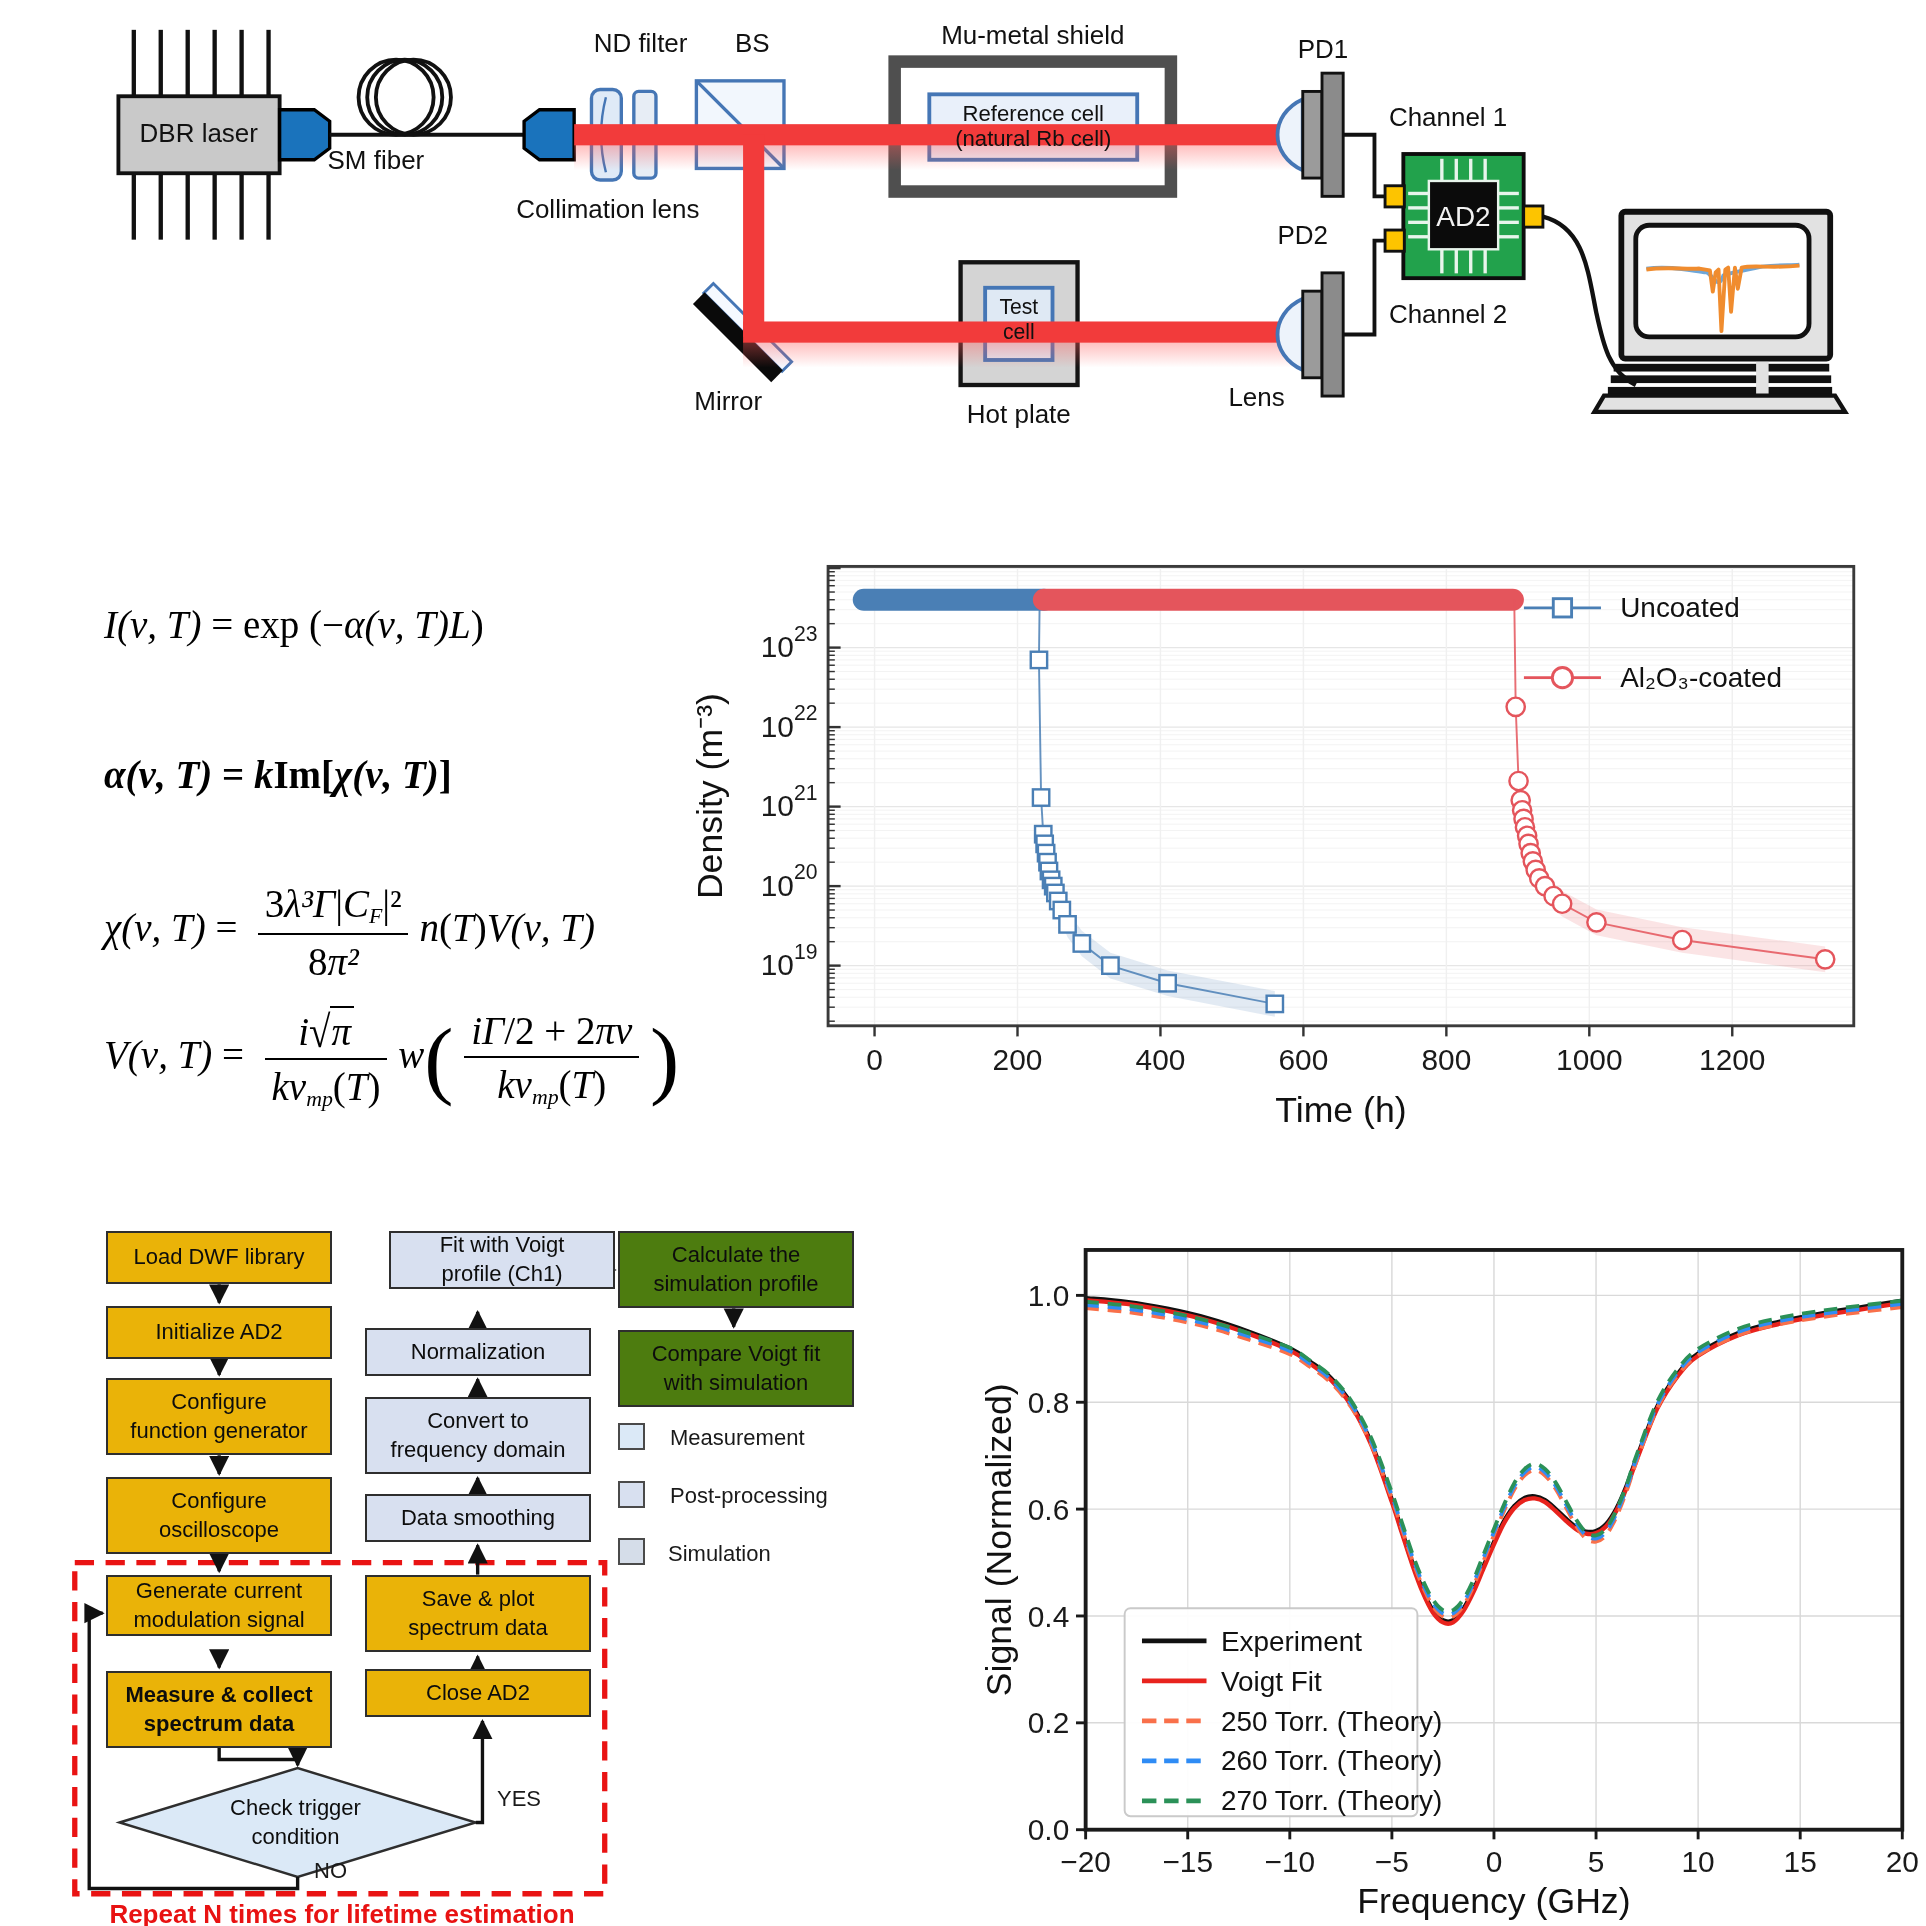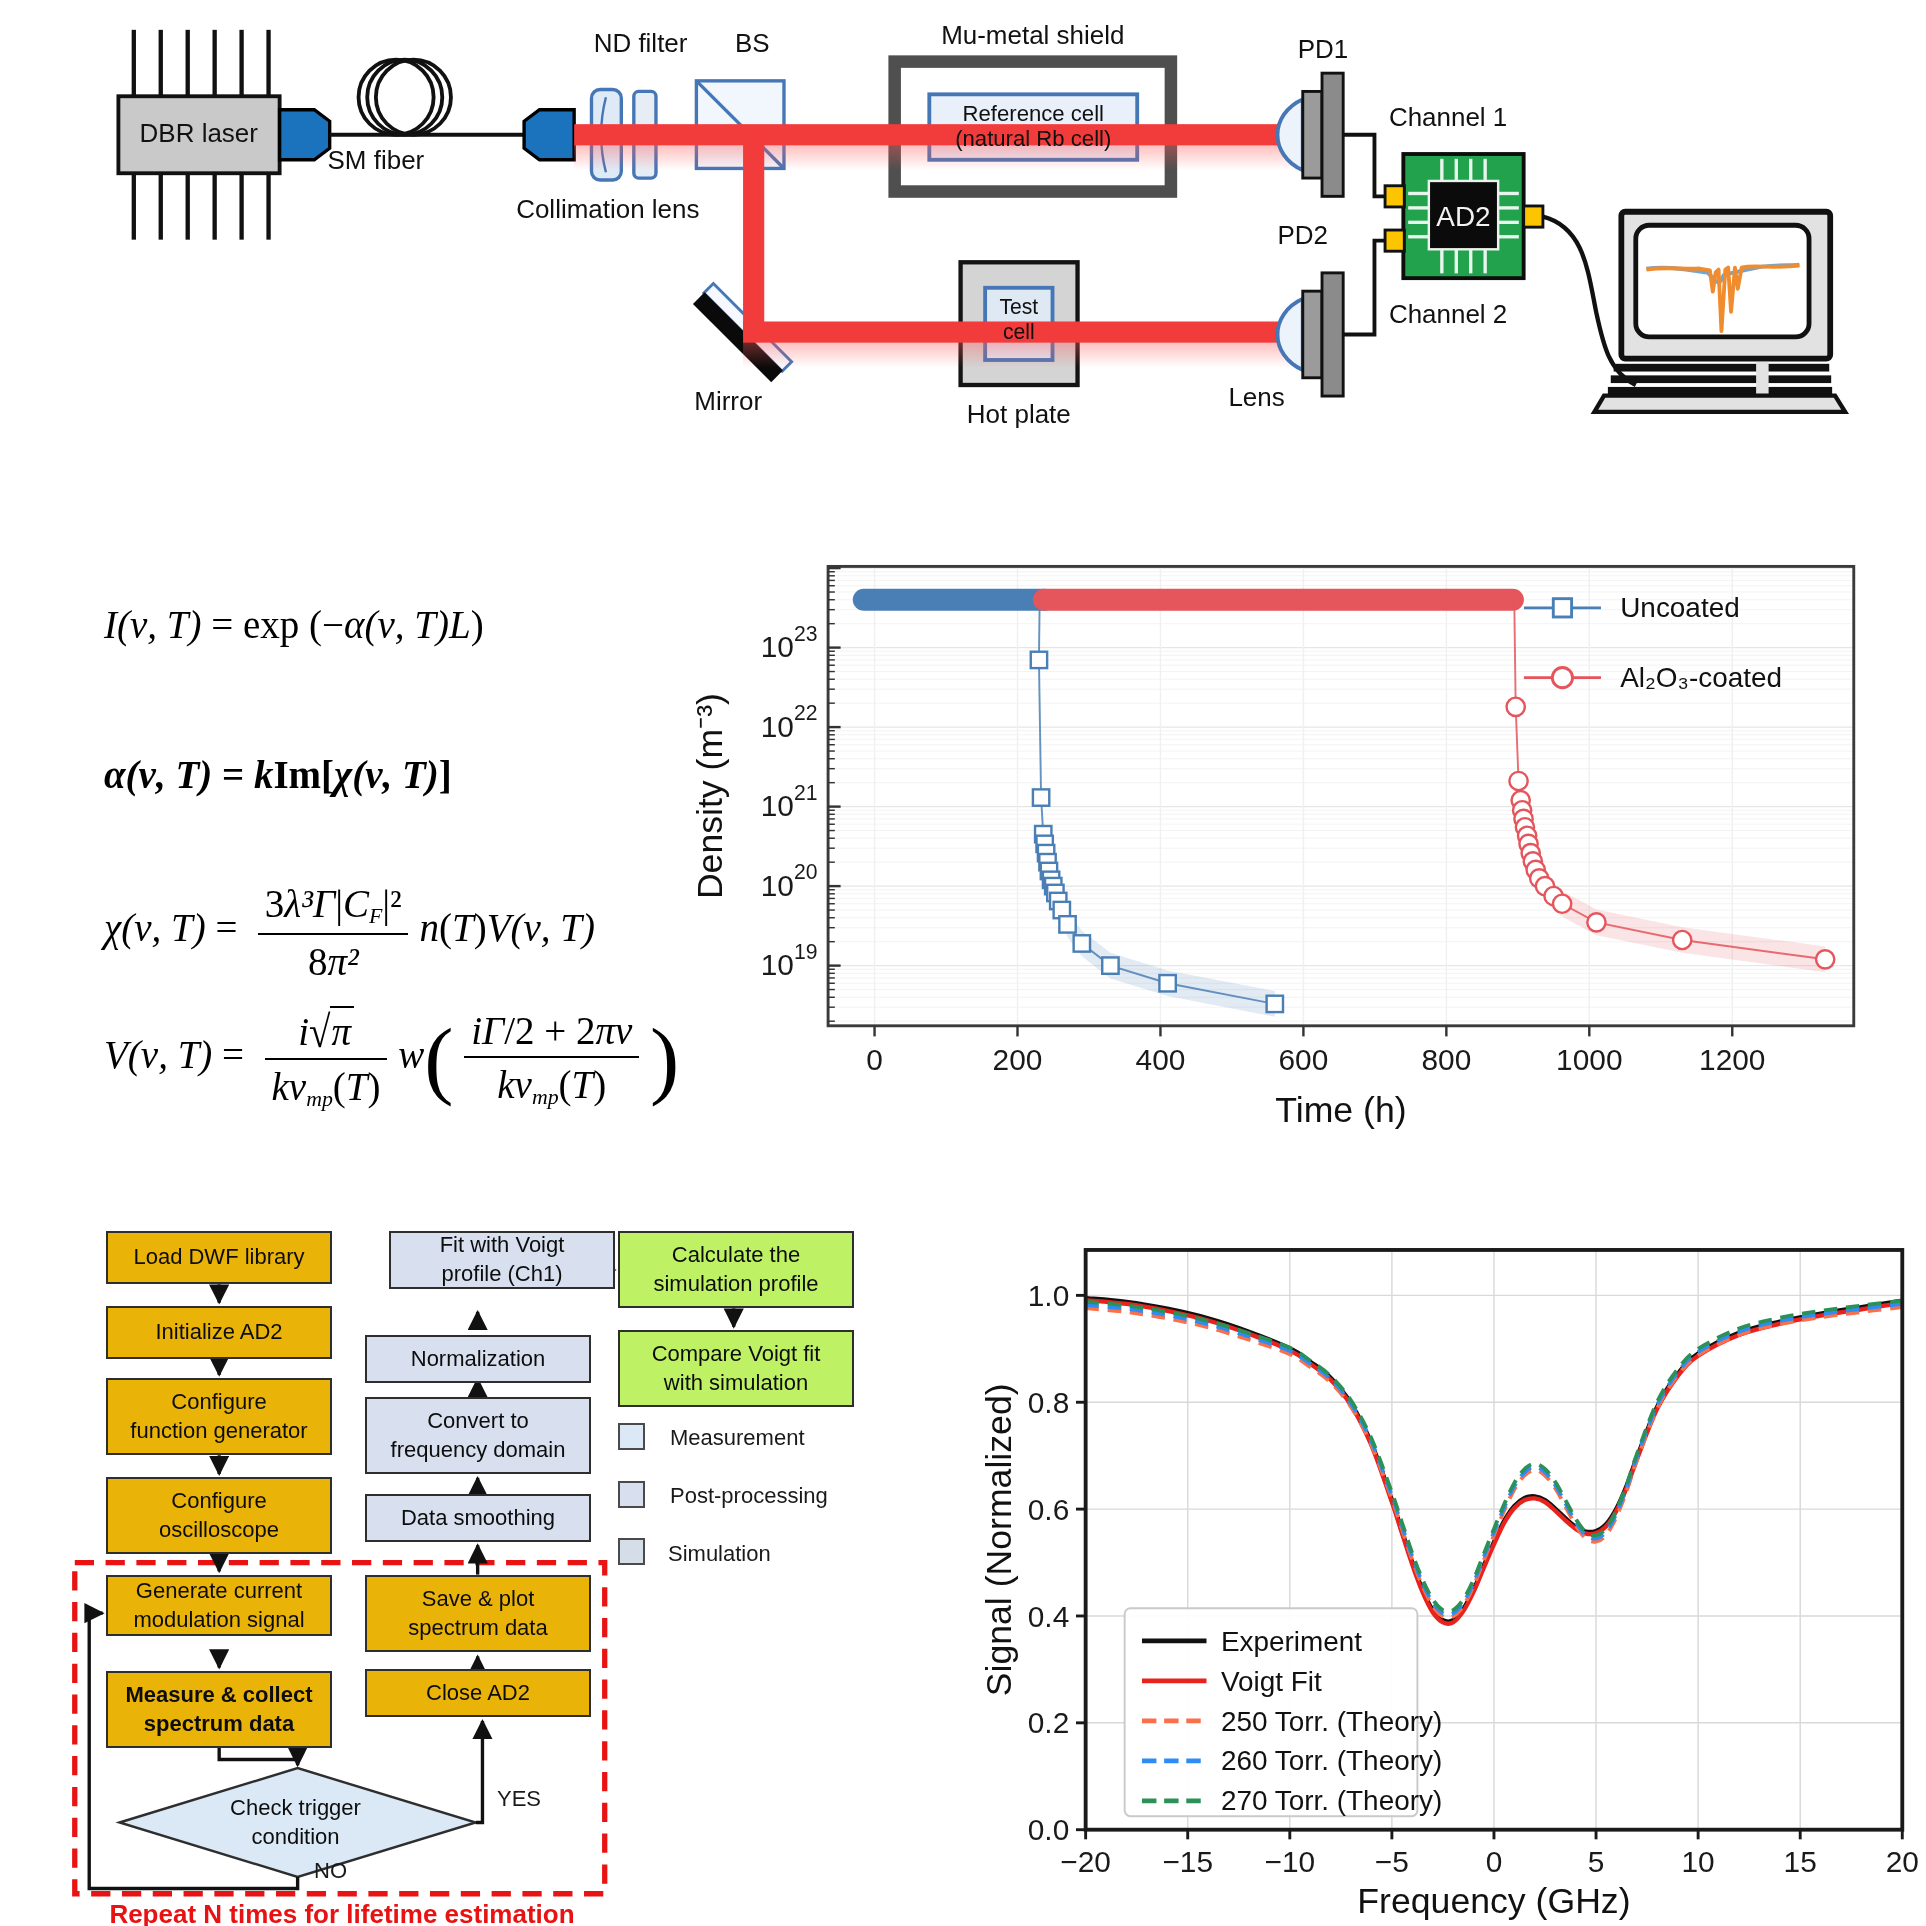--- a/index.html
+++ b/index.html
@@ -16,34 +16,34 @@
   .bigp{font-size:225%;font-weight:300;vertical-align:middle;}
   .rad{display:inline-block;white-space:nowrap;}
   .rad .rs{display:inline-block;transform:scaleY(1.15);}
   .rad .ri{display:inline-block;border-top:2.4px solid #000;padding:1px 2.9px 0 1px;}
   
   .fc-box{position:absolute;border:2.4px solid #2e2e2e;box-sizing:border-box;
           display:flex;align-items:center;justify-content:center;text-align:center;
           font:22px/1.3 "Liberation Sans",sans-serif;color:#0d0d0d;white-space:pre-line;}
   .fc-m{background:#eab308;}
   .fc-p{background:#d8e0f0;}
-  .fc-s{background:#bef264;}
+  .fc-s{background:#4d7c0f;}
   .fc-plain{position:absolute;font:22px/1.3 "Liberation Sans",sans-serif;color:#1a1a1a;}
   .fc-diamond-label{position:absolute;display:flex;align-items:center;justify-content:center;
           text-align:center;font:22px/1.3 "Liberation Sans",sans-serif;color:#0d0d0d;white-space:pre-line;}
   .fc-legend-sq{position:absolute;width:27px;height:27px;border:2.4px solid #4a4a4a;box-sizing:border-box;}
   .fc-caption{position:absolute;font:bold 26px "Liberation Sans",sans-serif;color:#e81212;text-align:center;}
   #fb-load{left:106px;top:1231px;width:226px;height:53px;}
   #fb-init{left:106px;top:1306px;width:226px;height:53px;}
   #fb-cfgfg{left:106px;top:1378px;width:226px;height:77px;}
   #fb-cfgos{left:106px;top:1477px;width:226px;height:77px;}
   #fb-gen{left:106px;top:1575px;width:226px;height:61px;}
   #fb-meas{left:106px;top:1671px;width:226px;height:77px;font-weight:bold;}
   #fb-fit{left:365px;top:1231px;width:226px;height:58px;margin-left:24px;}
-  #fb-norm{left:365px;top:1328px;width:226px;height:48px;margin-top:7px;}
+  #fb-norm{left:365px;top:1328px;width:226px;height:48px;}
   #fb-conv{left:365px;top:1397px;width:226px;height:77px;}
   #fb-smooth{left:365px;top:1494px;width:226px;height:48px;}
   #fb-save{left:365px;top:1575px;width:226px;height:77px;}
   #fb-close{left:365px;top:1669px;width:226px;height:48px;}
   #fb-calc{left:618px;top:1231px;width:236px;height:77px;}
   #fb-comp{left:618px;top:1330px;width:236px;height:77px;}
   
   .tick{font:62px "Liberation Sans",sans-serif;fill:#1a1a1a;}
   .axlabel{font:74px "Liberation Sans",sans-serif;fill:#111;}
   .legtext{font:58px "Liberation Sans",sans-serif;fill:#111;}

